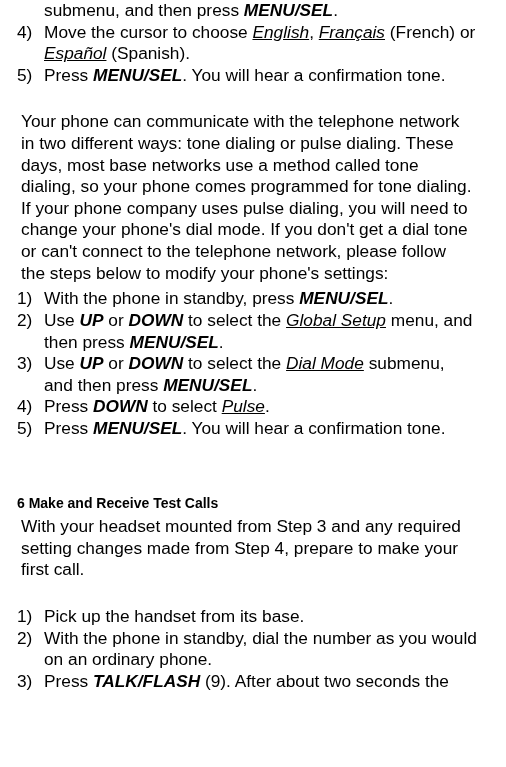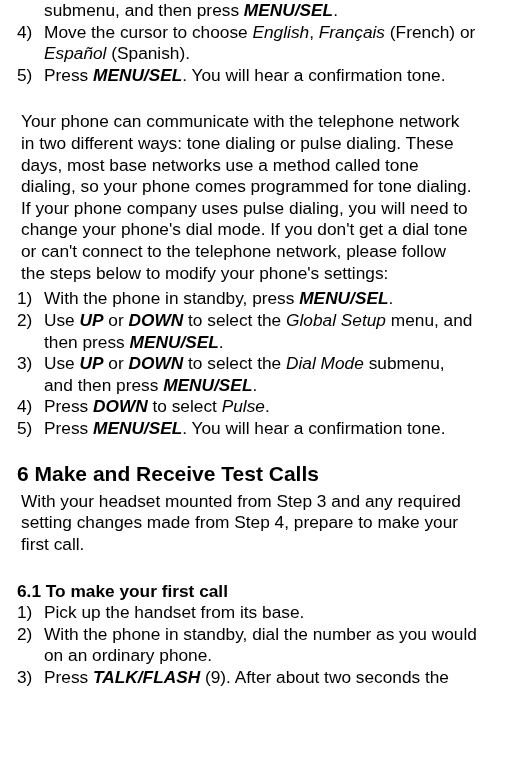--- a/index.html
+++ b/index.html
@@ -43,21 +43,21 @@
     height: 21px;
   }
   .pagenum {
     position: absolute;
     bottom: 12px;
     left: 0;
     width: 506px;
     text-align: center;
   }
   .b { font-weight: bold; font-style: italic; }
-  .i { font-style: italic; }
+  .i { font-style: italic; text-decoration: underline; }
 </style>
 </head>
 <body>
 
 <div class="page">
   <div class="content">
 
     <div class="li">
       <div class="num"></div>
       <div class="txt"><span>submenu, and then press </span><span class="b">MENU/SEL</span><span>.</span></div>
@@ -98,26 +98,25 @@
     </div>
 
     <div class="li">
       <div class="num">5)</div>
       <div class="txt"><span>Press </span><span class="b">MENU/SEL</span><span>. You will hear a confirmation tone.</span></div>
     </div>
 
 
     <div class="gap"></div>
 
-    <div class="heading" style="font-size:21px;">6 Make and Receive Test Calls</div>
+    <div class="heading" style="font-size:14px;margin-top:34px;">6 Make and Receive Test Calls</div>
     <div class="para">With your headset mounted from Step 3 and any required setting changes made from Step 4, prepare to make your first call.</div>
 
     <div class="gap"></div>
 
-    <div class="heading">6.1 To make your first call</div>
 
     <div class="li">
       <div class="num">1)</div>
       <div class="txt">Pick up the handset from its base.</div>
     </div>
 
     <div class="li">
       <div class="num">2)</div>
       <div class="txt">With the phone in standby, dial the number as you would on an ordinary phone.</div>
     </div>

